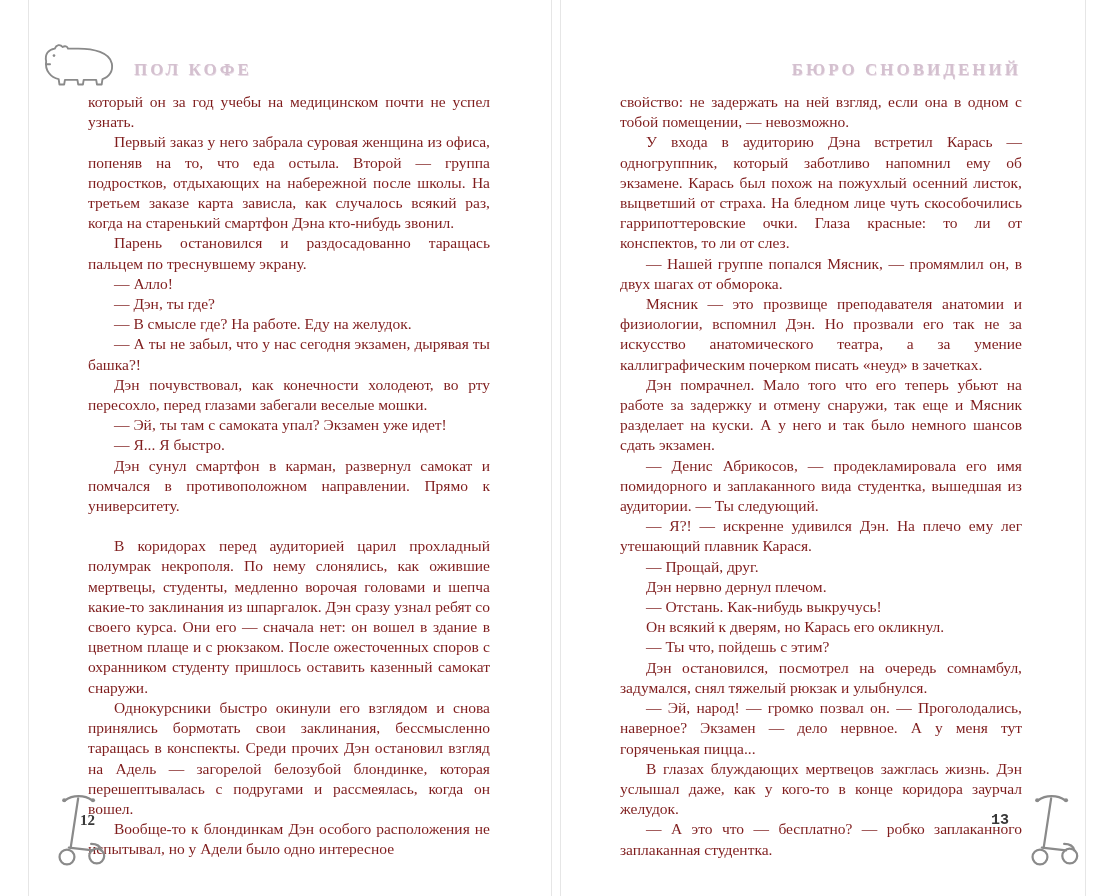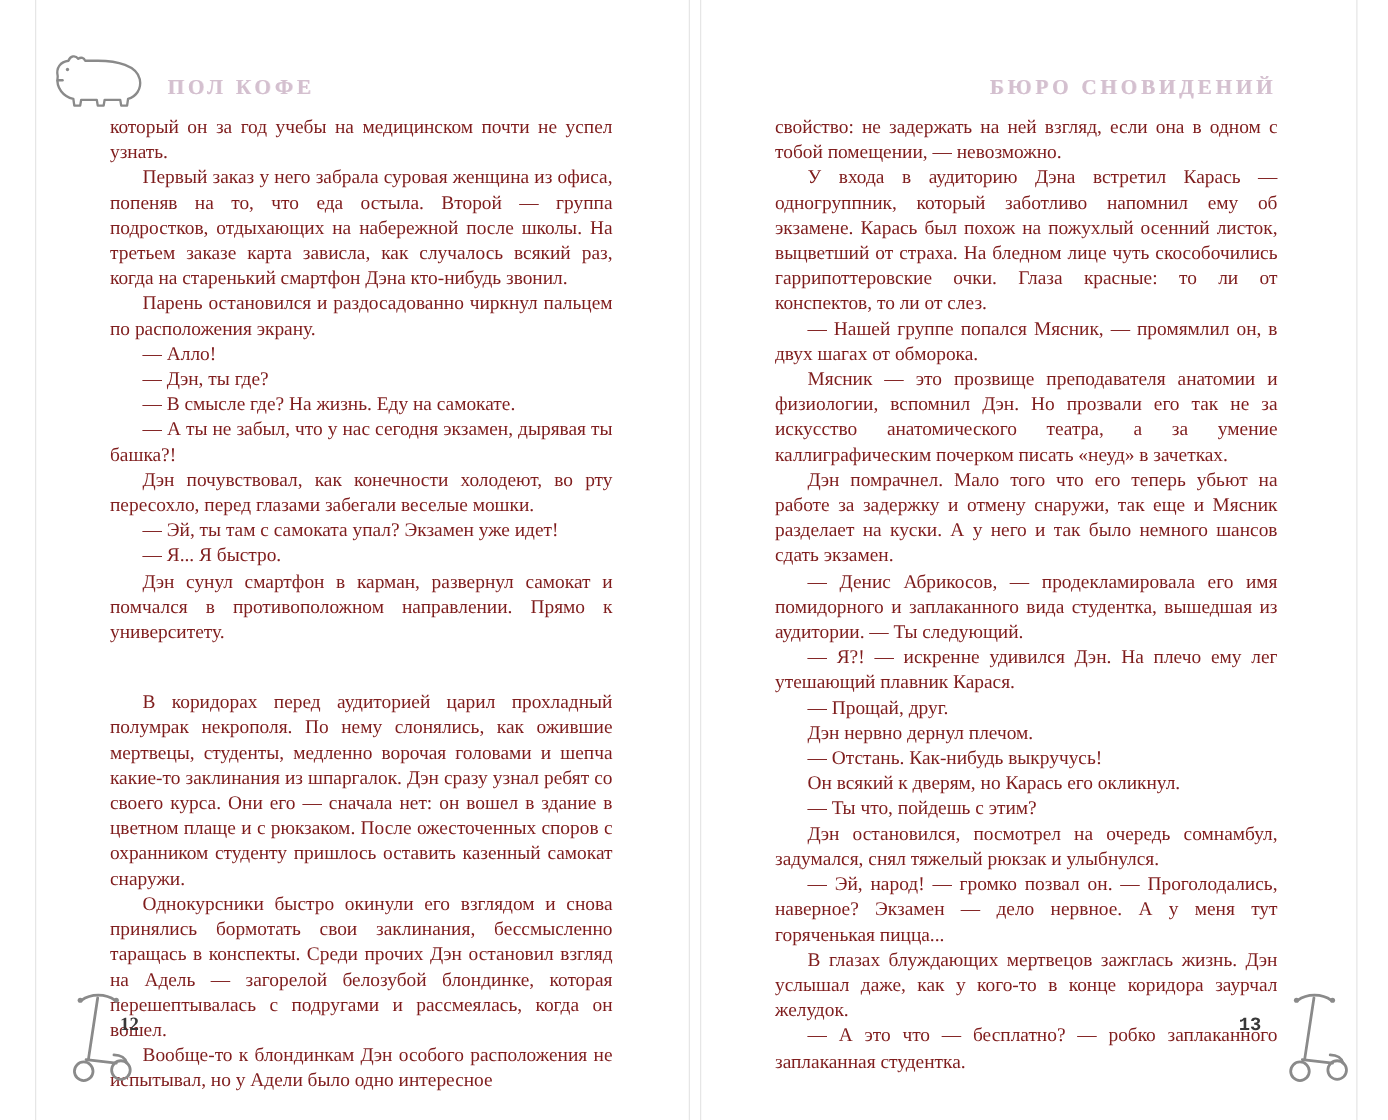--- a/index.html
+++ b/index.html
@@ -64,30 +64,30 @@
     color: #7f1d1d;
     text-align: justify;
     hyphens: auto;
     -webkit-hyphens: auto;
   }
   #left-text  { left: 60px; }
   #right-text { left: 59px; }
 
   .text-block p { margin: 0; }
   .text-block p.indent { text-indent: 26px; }
-  .text-block p.space-before { margin-top: 36px; }
+  .text-block p.space-before { margin-top: 20px; }
 
   .page-number {
     position: absolute;
     top: 812px;
     font-size: 15px;
     font-weight: bold;
     color: #383838;
   }
-  .pn-left  { left: 68px; }
+  .pn-left  { left: 52px; }
   .pn-right { right: 76px; font-family: Liberation Mono, monospace; }
 
   .scooter {
     position: absolute;
     width: 68px;
     height: 80px;
     top: 790px;
   }
   .sc-left  { left: 18px; }
   .sc-right { right: -2px; }
@@ -107,24 +107,24 @@
       <g fill="none" stroke="#8a8a8a" stroke-width="2.4" stroke-linejoin="round" stroke-linecap="round">
         <path d="M13 26 C11 17 16 11 24 10 C26 5 31 4 34 8 C37 6 40 7 41 10 L54 10 C74 10 94 15 97 29 C99 39 93 47 85 49 L84 56 L78 56 L77 50 L61 50 L60 56 L54 56 L53 50 L37 50 L36 56 L30 56 L29 49 C19 47 11 38 13 26 Z"></path>
         <path d="M13 30 L18 30"></path>
       </g>
       <circle cx="23" cy="19" r="1.7" fill="#8a8a8a"></circle>
     </svg>
     <div class="header hdr-left">ПОЛ КОФЕ</div>
     <div class="text-block" id="left-text">
         <p class="">который он за год учебы на медицинском почти не успел узнать.</p>
         <p class="indent">Первый заказ у него забрала суровая женщина из офиса, попеняв на то, что еда остыла. Второй — группа подростков, отдыхающих на набережной после школы. На третьем заказе карта зависла, как случалось всякий раз, когда на старенький смартфон Дэна кто-нибудь звонил.</p>
-        <p class="indent">Парень остановился и раздосадованно чиркнул пальцем по расположения экрану.</p>
+        <p class="indent">Парень остановился и раздосадованно таращась пальцем по треснувшему экрану.</p>
         <p class="indent">— Алло!</p>
         <p class="indent">— Дэн, ты где?</p>
-        <p class="indent">— В смысле где? На жизнь. Еду на самокате.</p>
+        <p class="indent">— В смысле где? На работе. Еду на желудок.</p>
         <p class="indent">— А ты не забыл, что у нас сегодня экзамен, дырявая ты башка?!</p>
         <p class="indent">Дэн почувствовал, как конечности холодеют, во рту пересохло, перед глазами забегали веселые мошки.</p>
         <p class="indent">— Эй, ты там с самоката упал? Экзамен уже идет!</p>
         <p class="indent">— Я... Я быстро.</p>
         <p class="indent">Дэн сунул смартфон в карман, развернул самокат и помчался в противоположном направлении. Прямо к университету.</p>
         <p class="indent space-before">В коридорах перед аудиторией царил прохладный полумрак некрополя. По нему слонялись, как ожившие мертвецы, студенты, медленно ворочая головами и шепча какие-то заклинания из шпаргалок. Дэн сразу узнал ребят со своего курса. Они его — сначала нет: он вошел в здание в цветном плаще и с рюкзаком. После ожесточенных споров с охранником студенту пришлось оставить казенный самокат снаружи.</p>
         <p class="indent">Однокурсники быстро окинули его взглядом и снова принялись бормотать свои заклинания, бессмысленно таращась в конспекты. Среди прочих Дэн остановил взгляд на Адель — загорелой белозубой блондинке, которая перешептывалась с подругами и рассмеялась, когда он вошел.</p>
         <p class="indent">Вообще-то к блондинкам Дэн особого расположения не испытывал, но у Адели было одно интересное</p>
       </div>
     <div class="page-number pn-left">12</div>

